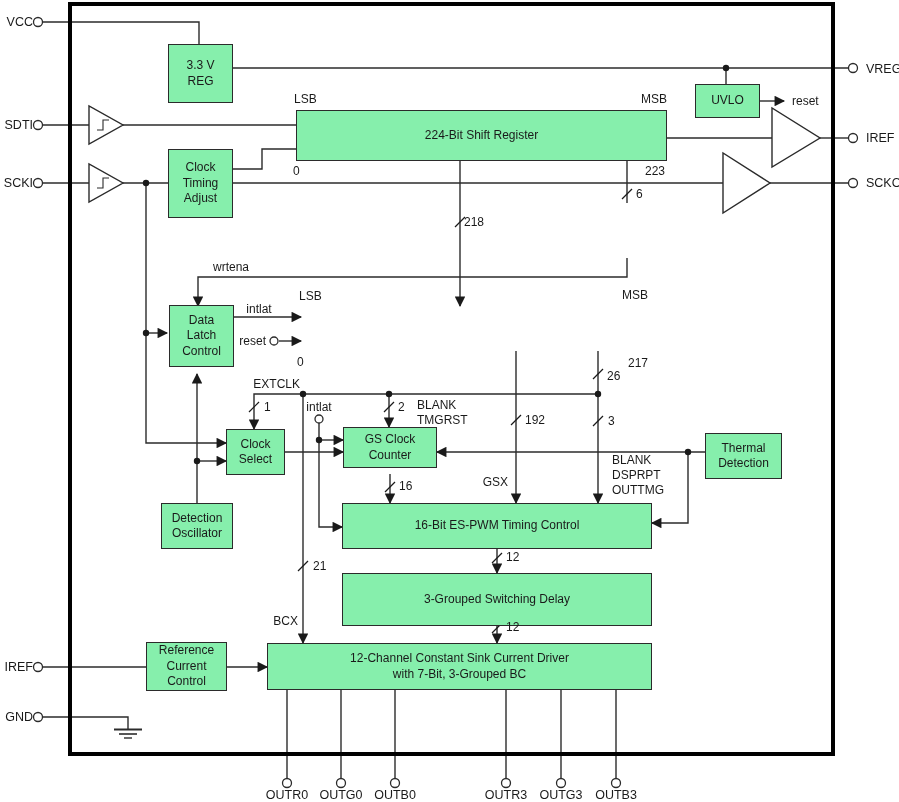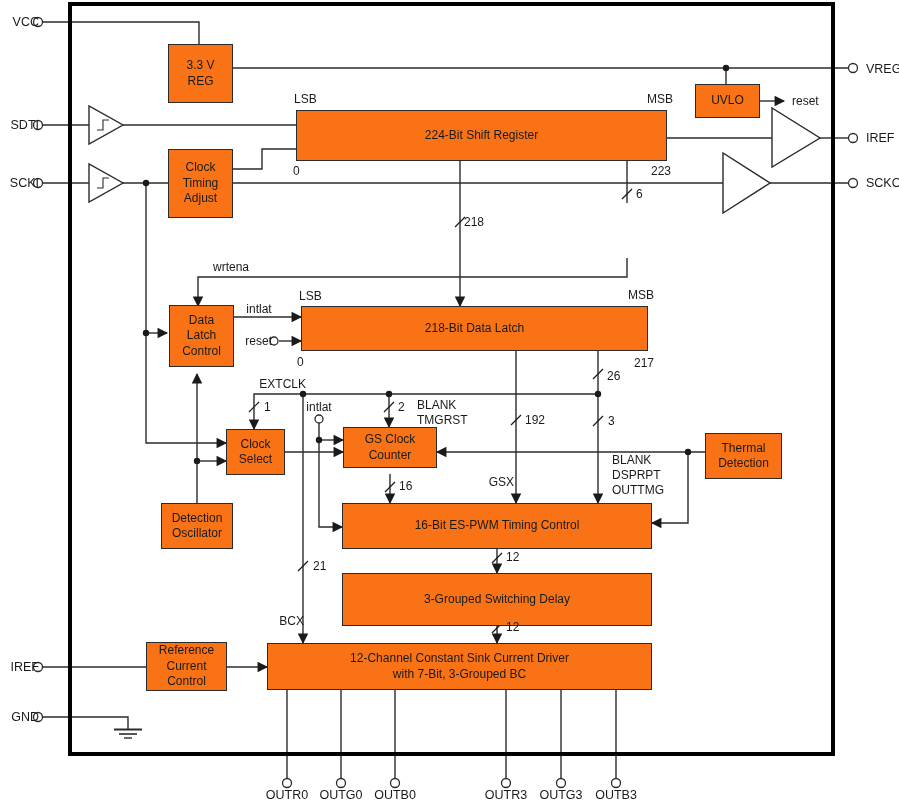--- a/index.html
+++ b/index.html
@@ -1,24 +1,24 @@
 <!DOCTYPE html>
 <html><head>
 <meta charset="utf-8">
 <style>
   html,body{margin:0;padding:0;background:#fff;}
   #stage{position:relative;width:899px;height:802px;background:#fff;overflow:hidden;
          font-family:"Liberation Sans","DejaVu Sans",sans-serif;color:#1a1a1a;}
   #wiring{position:absolute;left:0;top:0;}
-  .block{position:absolute;box-sizing:border-box;border:1.4px solid #2b2b2b;background:#f97316;
+  .block{position:absolute;box-sizing:border-box;border:1.4px solid #2b2b2b;background:#86efac;
          display:flex;align-items:center;justify-content:center;text-align:center;
          font-size:12px;line-height:1.28;white-space:pre-line;z-index:3;}
   .lbl{position:absolute;font-size:12px;line-height:1.25;white-space:pre-line;z-index:4;}
   .pin{font-size:12.5px;}
-  .r{text-align:right;margin-left:6px;}
+  .r{text-align:right;}
   .c{text-align:center;}
 </style>
 </head>
 <body>
 
 <div id="stage">
 
   <svg id="wiring" width="899" height="802">
     <defs>
       <marker id="ah" viewBox="0 0 10 10" refX="9" refY="5" markerWidth="8.5" markerHeight="7.5" orient="auto-start-reverse">
@@ -143,21 +143,20 @@
   <div class="block" style="left:168px;top:44px;width:65px;height:59px">3.3 V
 REG</div>
   <div class="block" style="left:695px;top:84px;width:65px;height:34px">UVLO</div>
   <div class="block" style="left:296px;top:110px;width:371px;height:51px">224-Bit Shift Register</div>
   <div class="block" style="left:168px;top:149px;width:65px;height:69px">Clock
 Timing
 Adjust</div>
   <div class="block" style="left:169px;top:305px;width:65px;height:62px">Data
 Latch
 Control</div>
-  <div class="block" style="left:301px;top:306px;width:347px;height:45px">218-Bit Data Latch</div>
   <div class="block" style="left:226px;top:429px;width:59px;height:46px">Clock
 Select</div>
   <div class="block" style="left:343px;top:427px;width:94px;height:41px">GS Clock
 Counter</div>
   <div class="block" style="left:161px;top:503px;width:72px;height:46px">Detection
 Oscillator</div>
   <div class="block" style="left:705px;top:433px;width:77px;height:46px">Thermal
 Detection</div>
   <div class="block" style="left:342px;top:503px;width:310px;height:46px">16-Bit ES-PWM Timing Control</div>
   <div class="block" style="left:342px;top:573px;width:310px;height:53px">3-Grouped Switching Delay</div>

